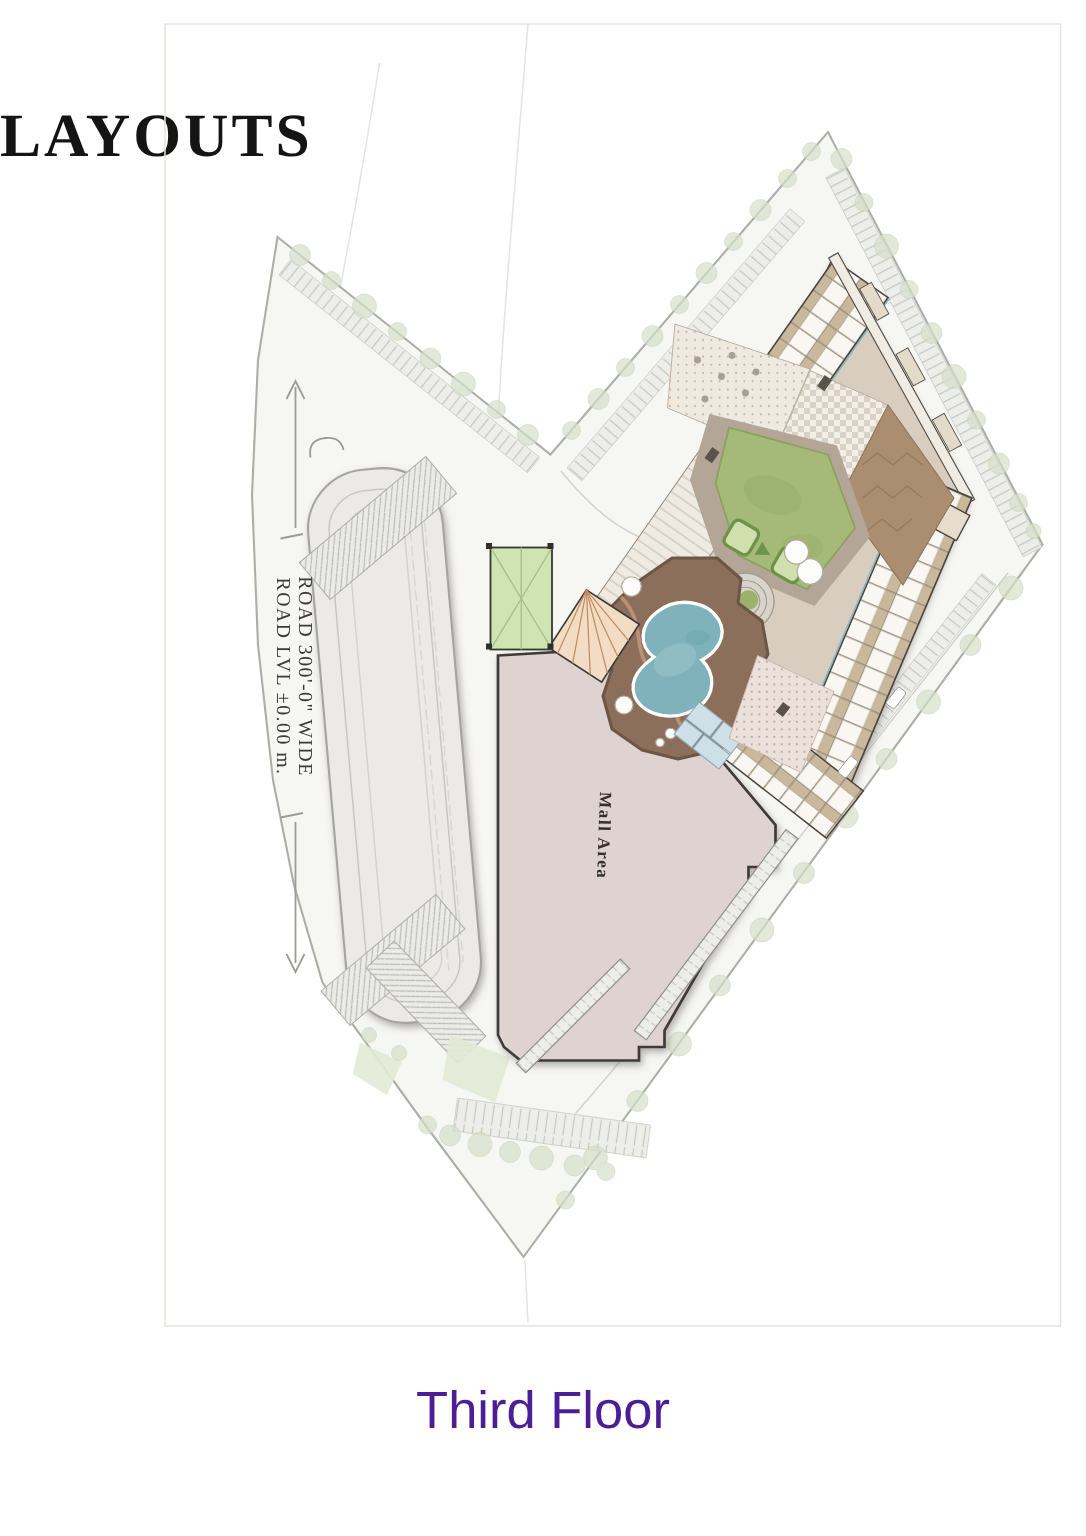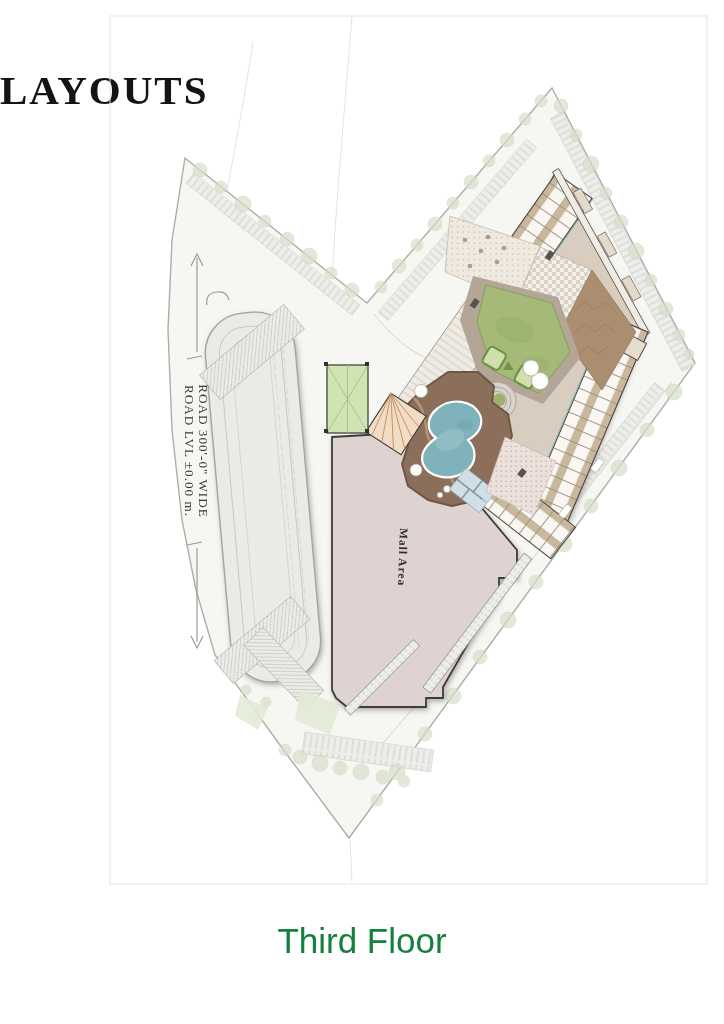--- a/index.html
+++ b/index.html
@@ -2,21 +2,21 @@
 <html><head>
 <meta charset="utf-8">
 <style>
   html,body{margin:0;padding:0;background:#ffffff;}
   body{width:724px;height:1024px;position:relative;overflow:hidden;font-family:"Liberation Sans",sans-serif;}
   .page-title{position:absolute;top:41px;left:0;width:724px;text-align:left;
     font-family:"Liberation Serif","DejaVu Serif",serif;font-weight:bold;
     font-size:41px;letter-spacing:2px;color:#141414;margin-top:25px;}
   .page-caption{position:absolute;top:921px;left:0;width:724px;text-align:center;
     font-family:"Liberation Sans","DejaVu Sans",sans-serif;font-weight:500;
-    font-size:35px;color:#15803d;}
+    font-size:35px;color:#4c1d95;}
   svg.plan{position:absolute;left:0;top:0;}
   text{font-family:"Liberation Serif","DejaVu Serif",serif;}
 </style>
 </head>
 <body>
 
 <div class="page-title">LAYOUTS</div>
 
 <svg class="plan" width="724" height="1024" viewBox="0 0 724 1024">
   <defs>

